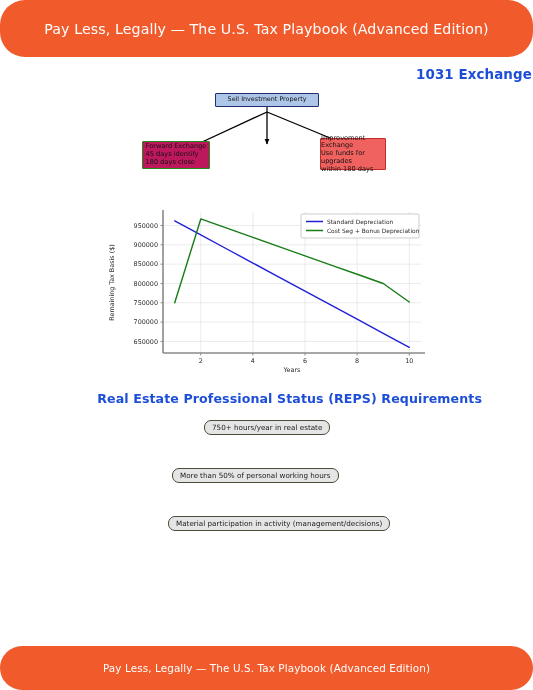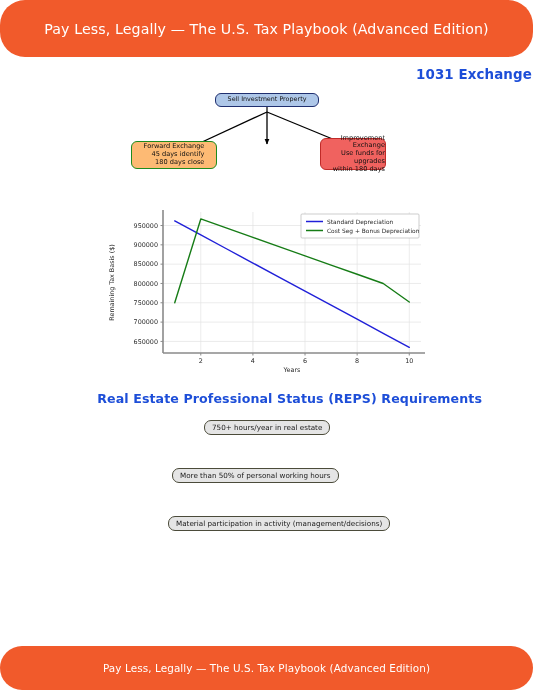--- a/index.html
+++ b/index.html
@@ -74,47 +74,47 @@
   #flow-canvas {
     position: absolute;
     top: 33px;
     left: 0;
     width: 533px;
     height: 100px;
   }
   .node {
     position: absolute;
     box-sizing: border-box;
-    text-align: right;
+    text-align: left;
     line-height: 1.18;
     font-size: 6.6px;
     color: #111111;
-    border-radius: 6px;
+    border-radius: 1px;
     display: flex;
     flex-direction: column;
     align-items: center;
     justify-content: center;
     white-space: pre-line;
     z-index: 3;
   }
   #node-root {
     left: 215px;
     top: 3px;
     width: 104px;
     height: 14px;
     background: #aec7e8;
     border: 1.3px solid #1f2f6f;
     font-size: 6.4px;
   }
   #node-forward {
-    left: 131px;
+    left: 142px;
     top: 51px;
-    width: 86px;
+    width: 68px;
     height: 28px;
-    background: #fdba74;
+    background: #be185d;
     border: 1.4px solid #1e8b1e;
   }
   #node-reverse {
     left: 225px;
     top: 57px;
     width: 86px;
     height: 22px;
     background: #f2d9ad;
     border: 1.4px solid #c07c28;
   }

